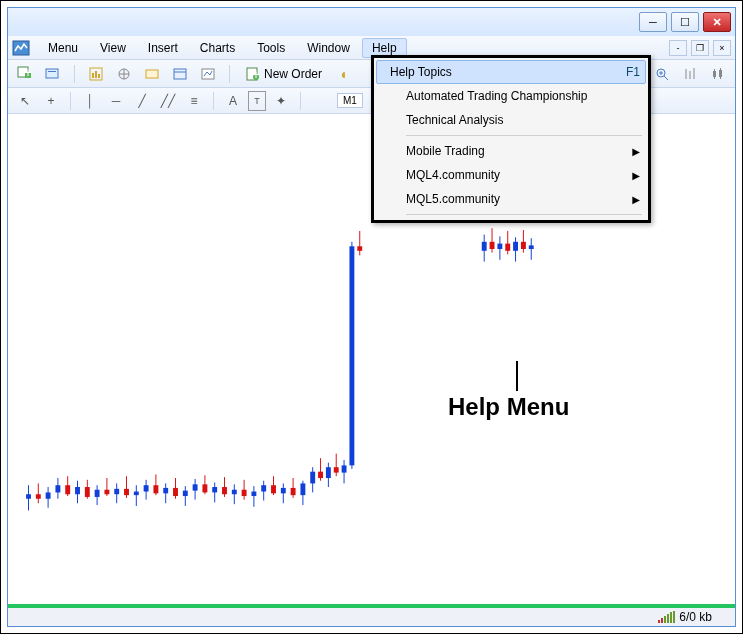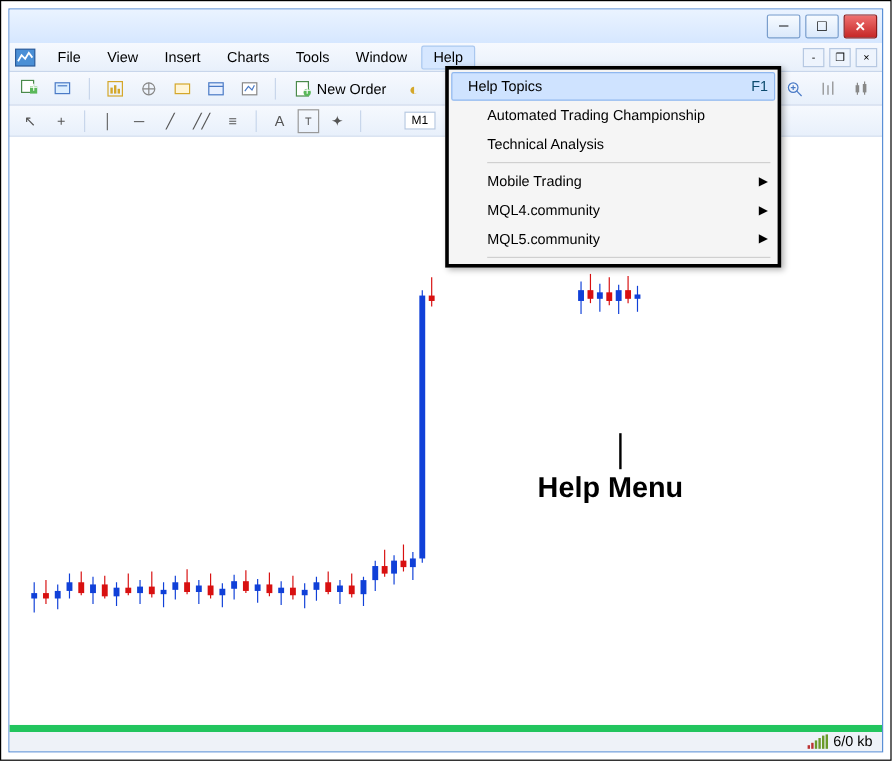--- a/index.html
+++ b/index.html
@@ -17,21 +17,21 @@
 .mdi-btn { width: 18px; height: 16px; border: 1px solid #b6c8e2; background: #eef4fd; margin-left: 2px; font-size: 9px; display: flex; align-items: center; justify-content: center; cursor: pointer; }
 .toolbar { height: 28px; background: linear-gradient(#f6f9fe,#e8f0fb); border-bottom: 1px solid #c8d6eb; display: flex; align-items: center; padding: 0 6px; gap: 6px; position: relative; }
 .tool { width: 22px; height: 22px; display: flex; align-items: center; justify-content: center; cursor: pointer; border: 1px solid transparent; border-radius: 2px; font-size: 14px; }
 .neworder { display: flex; align-items: center; gap: 4px; padding: 2px 6px; cursor: pointer; }
 .toolbar2 { height: 26px; background: linear-gradient(#f6f9fe,#e8f0fb); border-bottom: 1px solid #c8d6eb; display: flex; align-items: center; padding: 0 6px; gap: 4px; }
 .tool2 { width: 22px; height: 20px; display: flex; align-items: center; justify-content: center; cursor: pointer; color: #555; }
 .sep { width: 1px; height: 18px; background: #c8d6eb; margin: 0 4px; }
 .tf { padding: 1px 5px; border: 1px solid #b6c8e2; background: #fff; font-size: 10px; cursor: pointer; margin-left: 28px; }
 .chart-area { flex: 1; position: relative; background: #fff; overflow: hidden; }
 svg.chart { position: absolute; inset: 0; width: 100%; height: 100%; }
-.statusbar { height: 22px; background: #eef2f8; border-top: 6px solid #22c55e; display: flex; align-items: center; justify-content: flex-end; padding: 0 8px; gap: 4px; font-size: 11px; }
+.statusbar { height: 22px; background: #eef2f8; border-top: 4px solid #22c55e; display: flex; align-items: center; justify-content: flex-end; padding: 0 23px; gap: 4px; font-size: 11px; }
 .bars { display: flex; gap: 1px; align-items: flex-end; height: 12px; }
 .bars span { width: 2px; background: #6a9a2a; }
 .dropdown { position: absolute; left: 370px; top: 54px; width: 280px; background: #f5f5f5; border: 3px solid #000; box-shadow: 2px 2px 5px rgba(0,0,0,.3); z-index: 10; padding: 2px; }
 .dropdown-inner { background: #f5f5f5; }
 .dd-item { display: flex; align-items: center; height: 24px; padding: 0 6px 0 30px; cursor: pointer; position: relative; }
 .dd-item.highlight { background: #cfe3ff; border: 1px solid #8fb7ef; border-radius: 2px; padding: 0 5px 0 13px; }
 .dd-item .shortcut { margin-left: auto; color: #0c4a6e; }
 .dd-item .submenu-arrow { position: absolute; right: 6px; font-size: 10px; }
 .dd-sep { height: 1px; background: #d0d0d0; margin: 3px 4px 3px 30px; }
 .dd-icon { position: absolute; left: 6px; width: 16px; height: 16px; display: flex; align-items: center; justify-content: center; }
@@ -48,21 +48,21 @@
     <div class="win-btn">─</div>
     <div class="win-btn">☐</div>
     <div class="win-btn close">✕</div>
   </div>
 
   <div class="menubar">
     <svg class="logo-icon" viewBox="0 0 18 16">
           <rect x="1" y="1" width="16" height="14" fill="#4a8fd6" stroke="#2a5a9a"></rect>
           <path d="M3 11 L6 6 L9 9 L12 4 L15 8" stroke="#fff" fill="none" stroke-width="1.5"></path>
         </svg>
-    <div class="menuitem">File</div>
+    <div class="menuitem">Menu</div>
     <div class="menuitem">View</div>
     <div class="menuitem">Insert</div>
     <div class="menuitem">Charts</div>
     <div class="menuitem">Tools</div>
     <div class="menuitem">Window</div>
     <div class="menuitem open">Help</div>
     <div class="spacer"></div>
     <div class="mdi-btn">-</div>
     <div class="mdi-btn">❐</div>
     <div class="mdi-btn">×</div>

